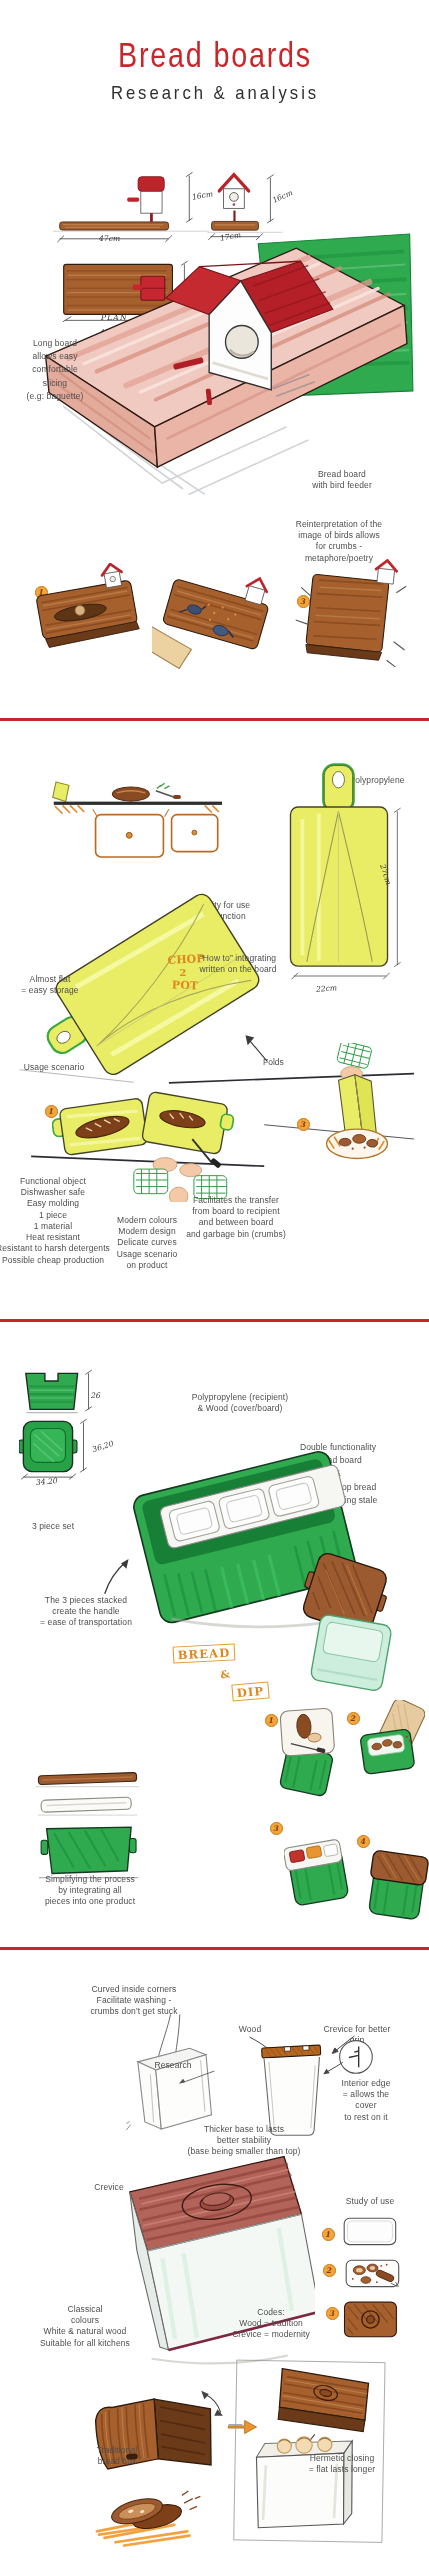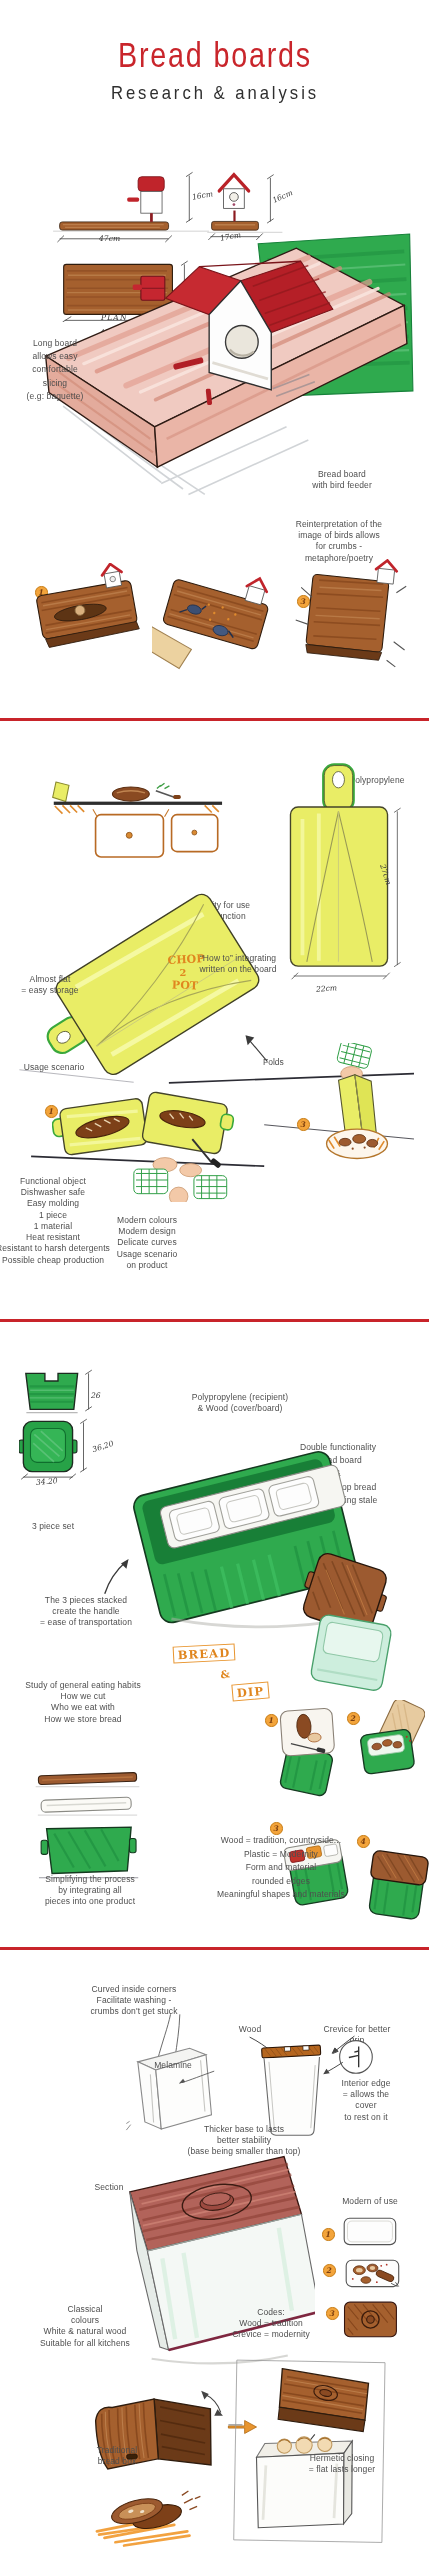--- a/index.html
+++ b/index.html
@@ -301,20 +301,24 @@
 1 piece
 1 material
 Heat resistant
 Resistant to harsh detergents
 Possible cheap production</div>
   <div class="note" style="left:147px;top:1215px">Modern colours
 Modern design
 Delicate curves
 Usage scenario
 on product</div>
+  <div class="note" style="left:236px;top:1195px">Facilitates the transfer
+from board to recipient
+and between board
+and garbage bin (crumbs)</div>
 
   <div class="divider" style="top:1319px"></div>
 
   <svg class="sk" style="left:23px;top:1369px" width="82" height="48" viewBox="0 0 150 88">
     <path d="M5,8 L40,8 L40,22 L64,22 L64,8 L100,8 L93,74 L13,74 Z" fill="#2faa4e" stroke="#1d2b20" stroke-width="2.5"></path>
     <path d="M12,32 H94 M11,46 H93 M12,60 H92" stroke="#1d8c3e" stroke-width="4" opacity=".6" fill="none"></path>
     <path d="M13,39 H93 M12,53 H92" stroke="#6cc886" stroke-width="2.5" opacity=".6" fill="none"></path>
     <path d="M6,80 H100" stroke="#b9b9b9" stroke-width="2"></path>
     <path d="M120,8 V74 M114,10 L126,2 M114,77 L126,69" stroke="#444" stroke-width="1.5" fill="none"></path>
   </svg>
@@ -381,24 +385,20 @@
   </svg>
 
   <div class="note" style="left:86px;top:1595px">The 3 pieces stacked
 create the handle
 = ease of transportation</div>
 
   <div class="handbox" style="left:173px;top:1645px;transform:rotate(-3deg)">BREAD</div>
   <div class="hand" style="left:225px;top:1668px;font-size:10.4px;transform:translateX(-50%) rotate(-10deg)">&amp;</div>
   <div class="handbox" style="left:232px;top:1683px;transform:rotate(-5deg)">DIP</div>
 
-  <div class="note" style="left:83px;top:1680px">Study of general eating habits
-How we cut
-Who we eat with
-How we store bread</div>
 
   <div class="badge" style="left:265px;top:1714px">1</div>
   <div class="badge" style="left:347px;top:1712px">2</div>
   <div class="badge" style="left:270px;top:1822px">3</div>
   <div class="badge" style="left:357px;top:1835px">4</div>
 
   <svg class="sk" style="left:278px;top:1702px" width="63" height="101" viewBox="0 0 115 185">
     <g transform="rotate(12 57 100)">
       <rect x="15" y="88" width="85" height="78" rx="12" fill="#2faa4e" stroke="#173a22" stroke-width="2.5"></rect>
       <path d="M24,100 v56 M40,104 v58 M72,104 v56 M88,100 v54" stroke="#1d8c3e" stroke-width="4" opacity=".6" fill="none"></path>
@@ -464,25 +464,20 @@
     <polygon points="30,115 185,112 178,192 40,197" fill="#2faa4e" stroke="#14391f" stroke-width="2.5"></polygon>
     <rect x="20" y="136" width="12" height="26" rx="4" fill="#2faa4e" stroke="#14391f" stroke-width="2"></rect>
     <rect x="182" y="133" width="12" height="26" rx="4" fill="#2faa4e" stroke="#14391f" stroke-width="2"></rect>
     <path d="M44,124 l36,62 M70,120 l40,68 M100,118 l38,66 M130,116 l32,58" stroke="#1d8c3e" stroke-width="4" opacity=".6" fill="none"></path>
     <path d="M16,205 H198" stroke="#9a9aa2" stroke-width="2"></path>
   </svg>
 
   <div class="note" style="left:90px;top:1874px">Simplifying the process
 by integrating all
 pieces into one product</div>
-  <div class="note lh16" style="left:281px;top:1834px">Wood = tradition, countryside...
-Plastic = Modernity
-Form and material
-rounded edges
-Meaningful shapes and materials</div>
 
   <div class="divider" style="top:1947px"></div>
 
   <div class="note" style="left:134px;top:1984px">Curved inside corners
 Facilitate washing -
 crumbs don't get stuck</div>
   <div class="note" style="left:250px;top:2024px">Wood</div>
   <div class="note" style="left:357px;top:2024px">Crevice for better grip</div>
 
   <svg class="sk" style="left:244px;top:2036px" width="33" height="18.5" viewBox="0 0 60 34">
@@ -499,21 +494,21 @@
     <path d="M58,98 L64,86 L70,94 Z" fill="#555"></path>
     <path d="M102,8 C101,36 97,62 93,88" stroke="#555" stroke-width="1.6" fill="none"></path>
     <polygon points="25,95 120,70 150,82 58,110" fill="#f4f4f2" stroke="#8a8a8a" stroke-width="2"></polygon>
     <polygon points="25,95 58,110 68,218 38,205" fill="#fcfcfb" stroke="#8a8a8a" stroke-width="2"></polygon>
     <polygon points="58,110 150,82 160,192 68,218" fill="#fdfdfc" stroke="#8a8a8a" stroke-width="2"></polygon>
     <path d="M48,118 L54,206 M140,92 L148,186" stroke="#c6c6c2" stroke-width="2" fill="none"></path>
     <path d="M165,112 C142,120 122,128 106,133" stroke="#555" stroke-width="1.6" fill="none"></path>
     <path d="M100,135 L112,132 L108,126 Z" fill="#555"></path>
     <path d="M12,210 l-8,10 M10,204 l-6,4" stroke="#777" stroke-width="1.5" fill="none"></path>
   </svg>
-  <div class="note" style="left:173px;top:2060px">Melamine</div>
+  <div class="note" style="left:173px;top:2060px">Research</div>
 
   <svg class="sk" style="left:252px;top:2039px" width="79" height="106" viewBox="0 0 145 195">
     <g transform="rotate(-3 72 25)">
       <rect x="18" y="14" width="108" height="18" rx="3" fill="#b5661f" stroke="#2c1505" stroke-width="2"></rect>
       <path d="M24,16 l10,14 M34,16 l10,14 M44,16 l10,14 M54,16 l10,14 M74,16 l10,14 M84,16 l10,14 M104,16 l10,14 M114,16 l8,12" stroke="#8a4a16" stroke-width="1.6" opacity=".8" fill="none"></path>
       <rect x="60" y="14" width="11" height="8" fill="#fdfdfb" stroke="#2c1505" stroke-width="1.2"></rect>
       <rect x="94" y="14" width="11" height="8" fill="#fdfdfb" stroke="#2c1505" stroke-width="1.2"></rect>
     </g>
     <path d="M22,36 L34,168 Q35,177 44,177 L104,177 Q113,177 114,168 L124,33" fill="#fdfdfc" stroke="#6a6a6a" stroke-width="2"></path>
     <path d="M31,42 L41,166" stroke="#c6c6c2" stroke-width="1.8" fill="none"></path>
@@ -528,40 +523,40 @@
     <path d="M40,6 C28,14 18,20 10,24" stroke="#444" stroke-width="1.8" fill="none"></path>
     <path d="M4,28 L16,26 L10,18 Z" fill="#444"></path>
   </svg>
   <div class="note" style="left:366px;top:2078px">Interior edge
 = allows the cover
 to rest on it</div>
 
   <div class="note" style="left:244px;top:2124px">Thicker base to lasts
 better stability
 (base being smaller than top)</div>
-  <div class="note" style="left:109px;top:2182px">Section</div>
+  <div class="note" style="left:109px;top:2182px">Crevice</div>
 
   <svg class="sk" style="left:119px;top:2146px" width="196" height="224" viewBox="0 0 360 410">
     <g transform="rotate(-9 180 200)">
       <polygon points="40,60 330,40 345,150 55,172" fill="#b2635a" stroke="#35150f" stroke-width="2.5"></polygon>
       <path d="M55,75 L335,55 M52,95 L338,75 M55,115 L340,96 M52,135 L342,118 M56,152 L344,136" stroke="#8f4238" stroke-width="5" opacity=".65" fill="none"></path>
       <path d="M58,85 L336,65 M54,125 L341,107" stroke="#cd8274" stroke-width="3.5" opacity=".8" fill="none"></path>
       <ellipse cx="195" cy="103" rx="64" ry="31" fill="none" stroke="#3a1b12" stroke-width="2.5"></ellipse>
       <ellipse cx="195" cy="103" rx="31" ry="15" fill="#9c4a40" stroke="#3a1b12" stroke-width="2"></ellipse>
       <ellipse cx="195" cy="98" rx="26" ry="11" fill="#b2635a" stroke="#3a1b12" stroke-width="1.5"></ellipse>
       <polygon points="40,60 55,172 65,358 50,350 36,168" fill="#e6ece8" stroke="#6a6a6a" stroke-width="2"></polygon>
       <polygon points="55,172 345,150 350,332 65,358" fill="#f4f8f5" stroke="#6a6a6a" stroke-width="2"></polygon>
       <path d="M80,190 V340 M120,186 V344 M300,168 V322" stroke="#dcefe2" stroke-width="8" opacity=".9" fill="none"></path>
       <path d="M65,358 L350,332" stroke="#7e2740" stroke-width="5" fill="none"></path>
       <path d="M55,172 L345,150" stroke="#9aa39d" stroke-width="2" fill="none"></path>
     </g>
     <path d="M60,390 q130,20 250,-6" stroke="#b0b0aa" stroke-width="4" opacity=".5" fill="none"></path>
   </svg>
 
-  <div class="note" style="left:370px;top:2196px">Modern of use</div>
+  <div class="note" style="left:370px;top:2196px">Study of use</div>
 
   <div class="badge" style="left:322px;top:2228px">1</div>
   <svg class="sk" style="left:342px;top:2216px" width="57" height="32" viewBox="0 0 104 58">
     <rect x="4" y="4" width="94" height="48" rx="10" fill="#fdfdfd" stroke="#555" stroke-width="2"></rect>
     <rect x="10" y="9" width="82" height="38" rx="8" fill="none" stroke="#d2d2cc" stroke-width="1.5"></rect>
   </svg>
 
   <div class="badge" style="left:323px;top:2264px">2</div>
   <svg class="sk" style="left:344px;top:2258px" width="58" height="32" viewBox="0 0 106 58">
     <rect x="4" y="4" width="96" height="48" rx="10" fill="#fdfdfd" stroke="#555" stroke-width="2"></rect>

